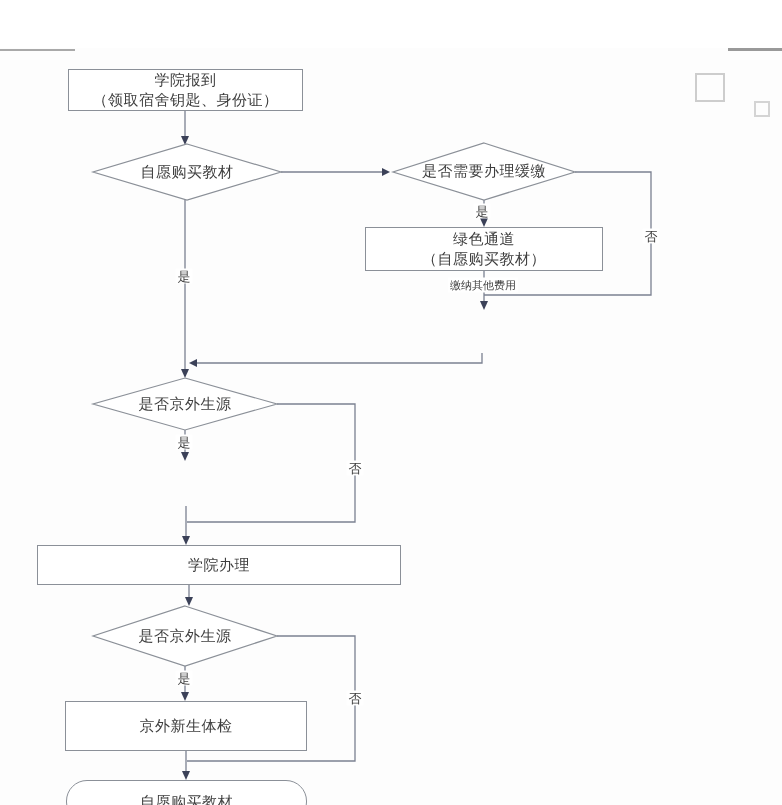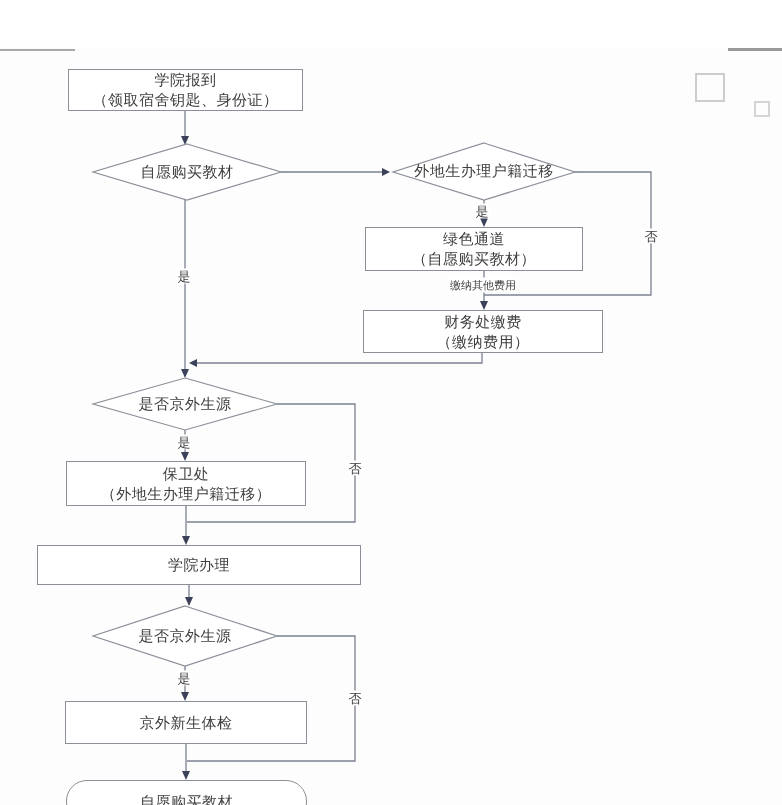--- a/index.html
+++ b/index.html
@@ -88,49 +88,41 @@
     <polygon class="diamond" points="484,95 575,124 484,152 393,124"></polygon>
     <polygon class="diamond" points="185,330 277,356 185,382 93,356"></polygon>
     <polygon class="diamond" points="185,558 277,588 185,618 93,588"></polygon>
   </svg>
 
   <div class="node" style="left:68px;top:21px;width:235px;height:42px;">
     <span>学院报到</span>
     <span>（领取宿舍钥匙、身份证）</span>
   </div>
 
-  <div class="node" style="left:365px;top:179px;width:218px;height:44px;">
+  <div class="node" style="left:365px;top:179px;width:238px;height:44px;">
     <span>绿色通道</span>
     <span>（自愿购买教材）</span>
   </div>
 
-  <div class="node" style="left:363px;top:262px;width:240px;height:43px;">
-    <span>财务处缴费</span>
-    <span>（缴纳费用）</span>
-  </div>
 
-  <div class="node" style="left:66px;top:413px;width:240px;height:45px;">
-    <span>保卫处</span>
-    <span>（外地生办理户籍迁移）</span>
-  </div>
 
-  <div class="node" style="left:37px;top:497px;width:324px;height:40px;">
+  <div class="node" style="left:37px;top:497px;width:364px;height:40px;">
     <span>学院办理</span>
   </div>
 
-  <div class="node" style="left:65px;top:653px;width:242px;height:43px;">
+  <div class="node" style="left:65px;top:653px;width:242px;height:50px;">
     <span>京外新生体检</span>
   </div>
 
   <div class="node" style="left:66px;top:732px;width:241px;height:43px;border-radius:21px;">
     <span>自愿购买教材</span>
   </div>
 
   <div class="dlabel" style="left:187px;top:124px;">自愿购买教材</div>
-  <div class="dlabel" style="left:484px;top:123px;">外地生办理户籍迁移</div>
+  <div class="dlabel" style="left:484px;top:123px;">是否需要办理缓缴</div>
   <div class="dlabel" style="left:185px;top:356px;">是否京外生源</div>
   <div class="dlabel" style="left:185px;top:588px;">是否京外生源</div>
 
   <div class="elabel" style="left:184px;top:228px;">是</div>
   <div class="elabel" style="left:482px;top:163px;">是</div>
   <div class="elabel" style="left:651px;top:188px;">否</div>
   <div class="elabel" style="left:483px;top:237px;font-size:11px;">缴纳其他费用</div>
   <div class="elabel" style="left:184px;top:394px;">是</div>
   <div class="elabel" style="left:355px;top:420px;">否</div>
   <div class="elabel" style="left:184px;top:630px;">是</div>

